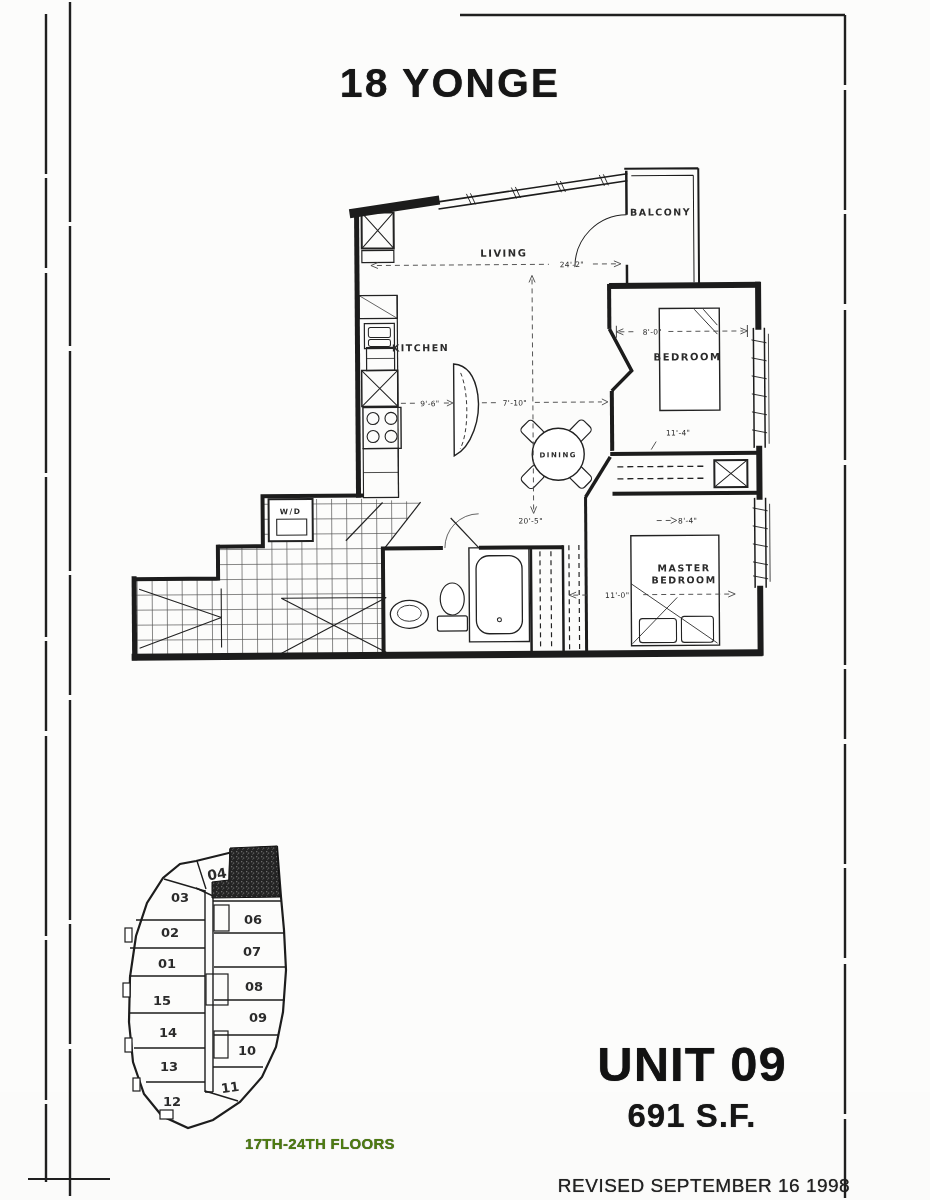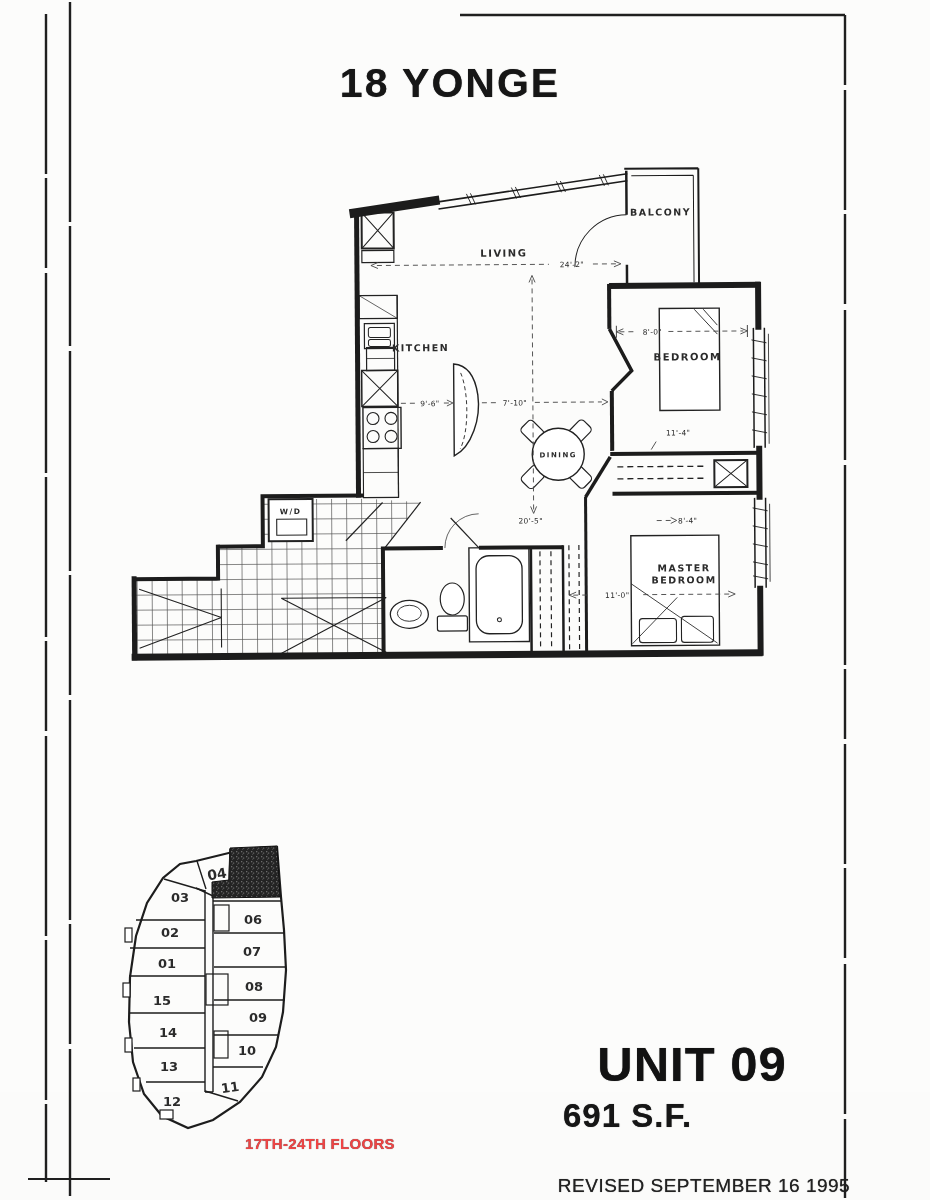--- a/index.html
+++ b/index.html
@@ -5,26 +5,26 @@
   html,body{margin:0;padding:0;}
   body{width:930px;height:1200px;background:#fbfbfa;overflow:hidden;
        font-family:"Liberation Sans","DejaVu Sans",sans-serif;color:#1e1e1e;}
   #page{position:relative;width:930px;height:1092px;background:#fcfcfb;}
   .abs{position:absolute;}
   .scan{text-shadow:0 0 0.7px rgba(25,25,25,0.85);}
   #building-title{left:310px;top:60px;width:280px;text-align:center;
       font-size:41px;font-weight:bold;letter-spacing:2px;color:#161616;}
   #unit-title{left:563px;top:1036px;width:258px;text-align:center;
       font-size:49px;font-weight:bold;letter-spacing:1px;color:#121212;}
-  #unit-area{left:563px;top:1097px;width:258px;text-align:left;
+  #unit-area{left:563px;top:1097px;width:258px;text-align:center;
       font-size:33px;font-weight:bold;letter-spacing:1px;color:#161616;}
   #revision-note{left:556px;top:1175px;width:296px;text-align:center;
       font-size:19px;font-weight:400;letter-spacing:0.5px;color:#222;}
   #floors-label{left:210px;top:1135px;width:220px;text-align:center;
-      font-size:15px;font-weight:bold;letter-spacing:0.3px;color:#ef4444;}
+      font-size:15px;font-weight:bold;letter-spacing:0.3px;color:#4d7c0f;}
   #floor-plan-svg{left:120px;top:150px;transform:rotate(-0.4deg);}
   #key-plan-svg{left:110px;top:835px;}
   svg text{font-family:"DejaVu Sans","Liberation Sans",sans-serif;fill:#2b2b2b;}
   .roomlbl{font-weight:bold;letter-spacing:1.5px;}
   .dimlbl{letter-spacing:0.3px;}
   .unitnum{font-weight:bold;fill:#191919;}
 </style>
 </head>
 <body>
 
@@ -36,21 +36,21 @@
       <path d="M28,1179 H110" stroke-width="2"></path>
       <path d="M70,2 V1196" stroke-width="2.4" stroke-dasharray="220 4 120 5"></path>
       <path d="M460,15 H845" stroke-width="2.4"></path>
       <path d="M845,15 V1198" stroke-width="2.4" stroke-dasharray="70 5 120 4 90 6 150 5 200 4"></path>
     </g>
   </svg>
 
   <div class="abs scan" id="building-title">18 YONGE</div>
   <div class="abs scan" id="unit-title">UNIT 09</div>
   <div class="abs scan" id="unit-area">691 S.F.</div>
-  <div class="abs scan" id="revision-note">REVISED SEPTEMBER 16 1995</div>
+  <div class="abs scan" id="revision-note">REVISED SEPTEMBER 16 1998</div>
   <div class="abs scan" id="floors-label">17TH-24TH FLOORS</div>
 
   <svg class="abs" id="floor-plan-svg" width="660" height="540" viewBox="0 0 660 540">
     <defs>
       <clipPath id="tileclip">
         <polygon points="192,348 243,348 300,352 262,400 262,505 13,505 13,427 97,427 97,395 142,395 142,348"></polygon>
       </clipPath>
     </defs>
 
     <g clip-path="url(#tileclip)" stroke="#3a3a3a" stroke-width="0.7" opacity="0.85">

